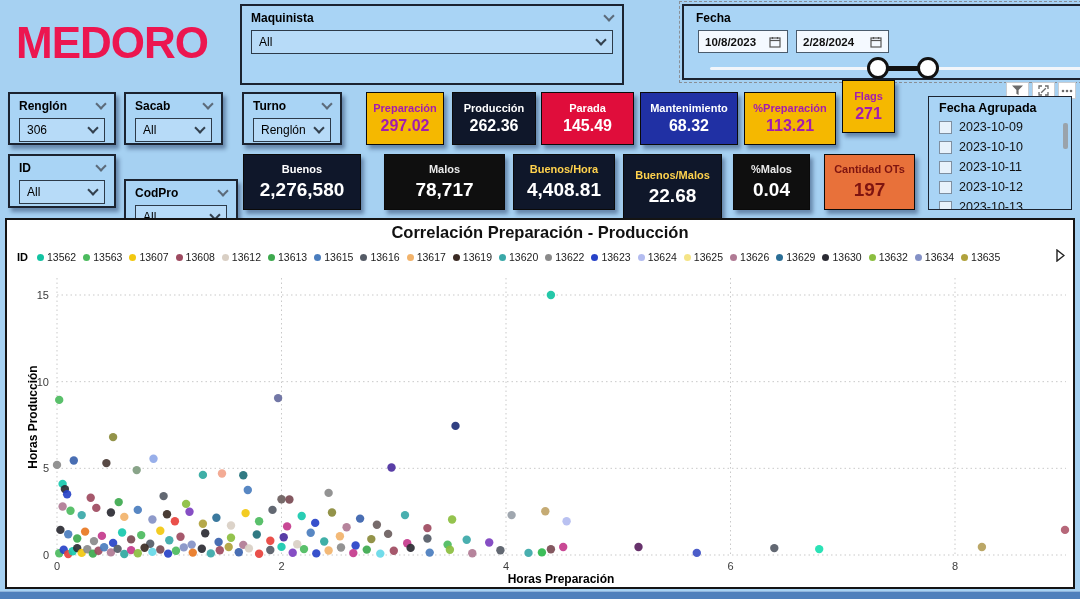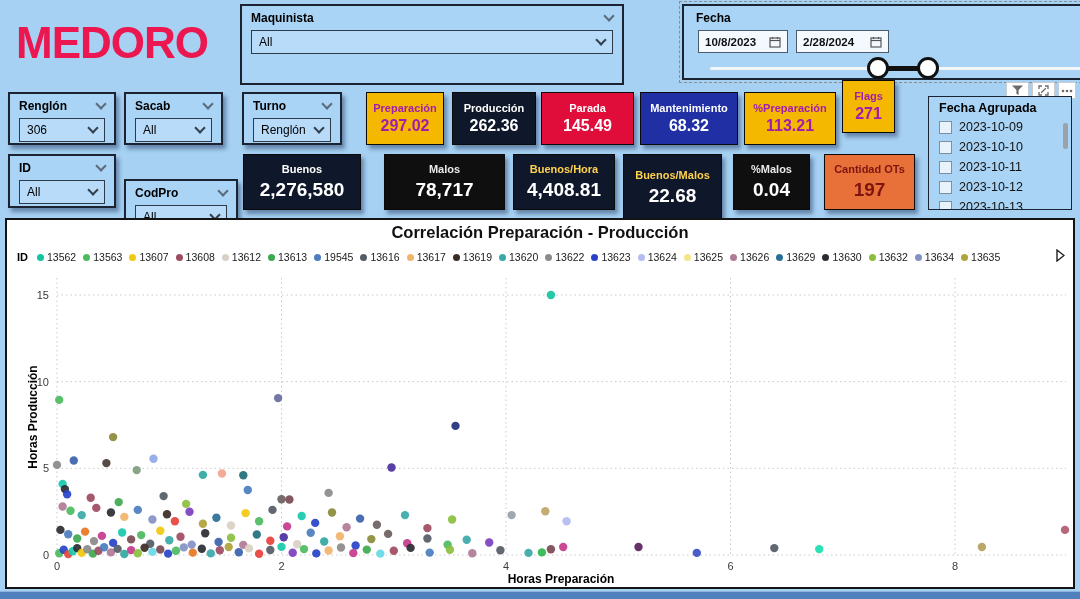--- a/index.html
+++ b/index.html
@@ -468,21 +468,21 @@
         <span class="lg-item">
           <span class="lg-dot" style="background: rgb(217, 207, 196);"></span>
           <span>13612</span>
         </span>
         <span class="lg-item">
           <span class="lg-dot" style="background: rgb(61, 169, 78);"></span>
           <span>13613</span>
         </span>
         <span class="lg-item">
           <span class="lg-dot" style="background: rgb(74, 125, 190);"></span>
-          <span>19545</span>
+          <span>13615</span>
         </span>
         <span class="lg-item">
           <span class="lg-dot" style="background: rgb(85, 91, 102);"></span>
           <span>13616</span>
         </span>
         <span class="lg-item">
           <span class="lg-dot" style="background: rgb(242, 179, 107);"></span>
           <span>13617</span>
         </span>
         <span class="lg-item">

